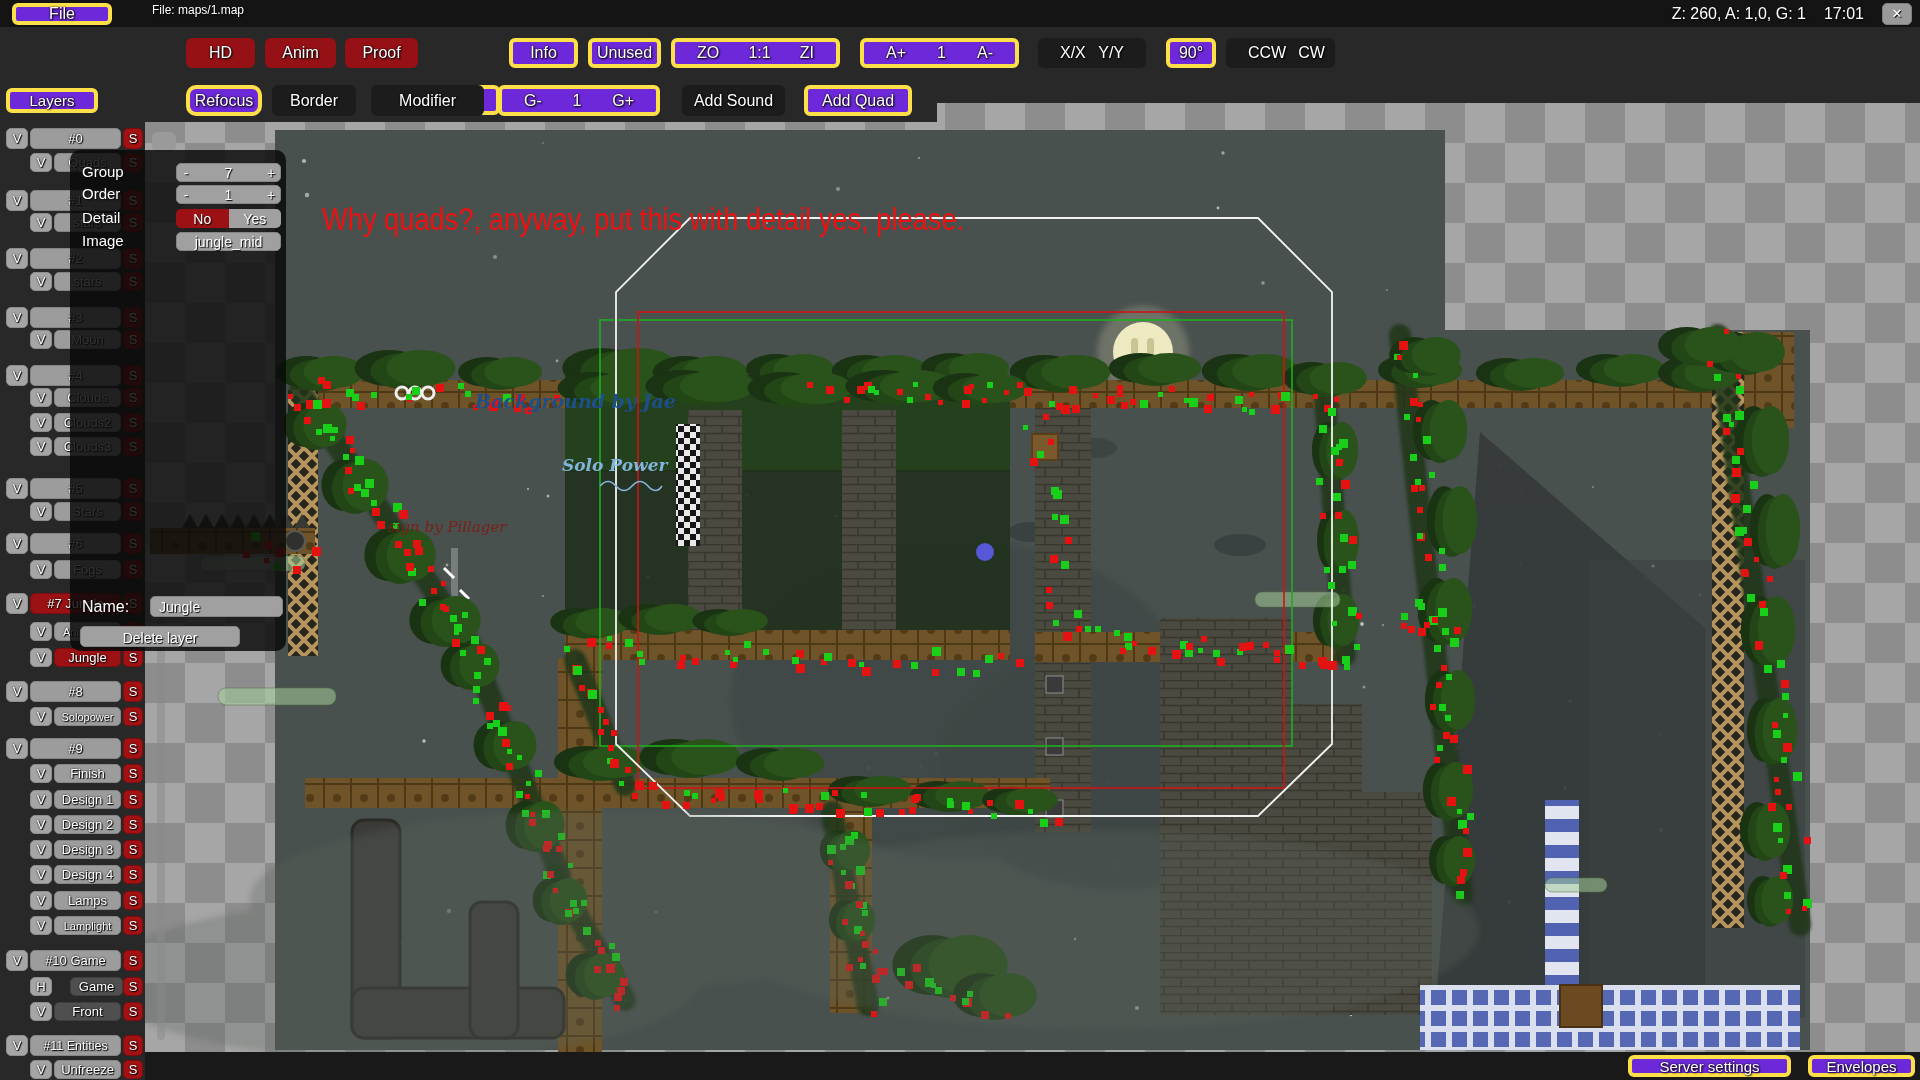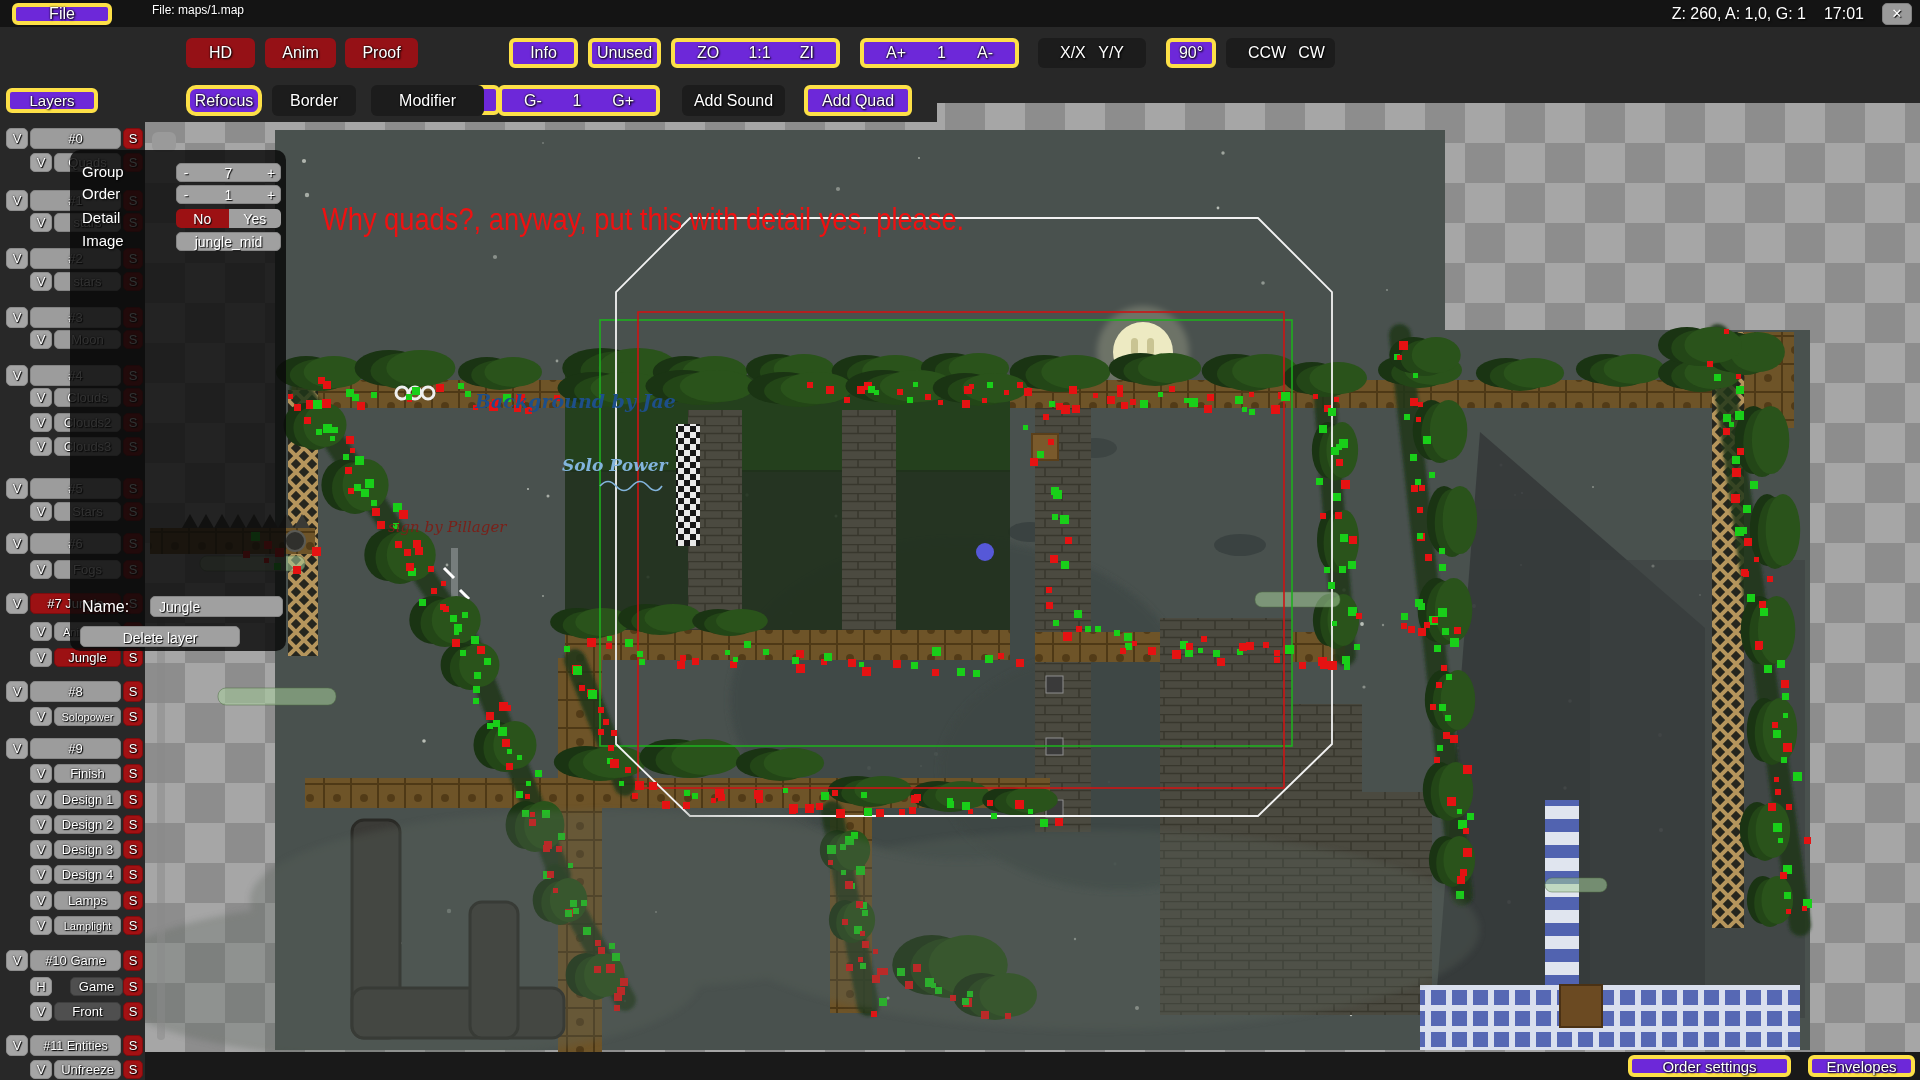--- a/index.html
+++ b/index.html
@@ -1243,14 +1243,14 @@
     </div>
   <div class="plabel" style="top:448px;font-size:16px;">Name:</div>
   <div class="pctrl" style="left:80px;top:446px;width:133px;height:21px;justify-content:flex-start;padding-left:8px;">
     <span>Jungle</span>
   </div>
   <div class="pctrl" style="left:10px;top:476px;width:160px;height:21px;justify-content:center;align-items:flex-end;">
     <span>Delete layer</span>
   </div>
 </div>
 
-<div class="btn gray" style="left:1628px;top:1055px;width:163px;height:22px;font-size:15px;z-index:7;">Order settings</div>
+<div class="btn gray" style="left:1628px;top:1055px;width:163px;height:22px;font-size:15px;z-index:7;">Server settings</div>
 <div class="btn gray" style="left:1808px;top:1055px;width:107px;height:22px;font-size:15px;z-index:7;">Envelopes</div>
 
 </body></html>

